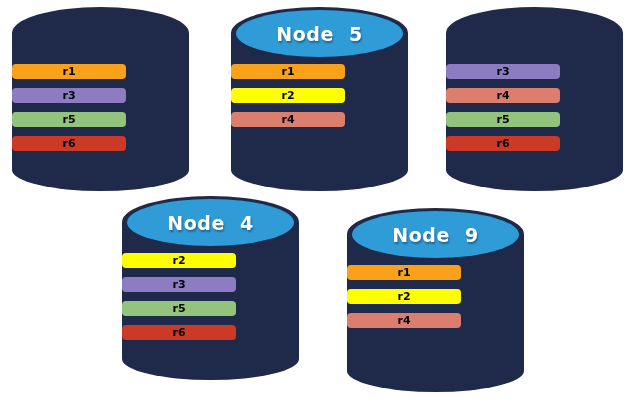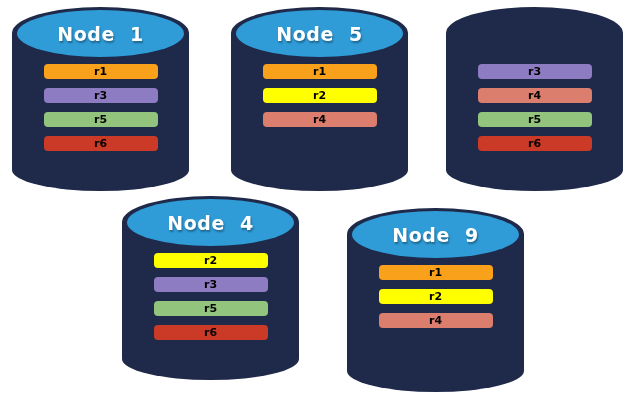--- a/index.html
+++ b/index.html
@@ -45,44 +45,40 @@
     letter-spacing: 0.5px;
     word-spacing: 8px;
     text-shadow: 1px 2px 2px rgba(0,0,0,0.35);
     white-space: nowrap;
   }
   .bars {
     position: absolute;
     left: 0; right: 0; top: 57px;
     display: flex;
     flex-direction: column;
-    align-items: center;
     gap: 9px;
   }
   .bar {
     width: 114px;
     height: 15px;
     border-radius: 4px;
     color: var(--bartext, #000000);
     font-size: 11px;
     font-weight: bold;
     line-height: 15px;
     text-align: center;
   }
 </style>
 </head>
 <body>
 
 <div class="canvas" style="--bg: #FFFFFF; --navy: #1F2A4A; --cap: #2F9CD8; --title: #FFFFFF; --bartext: #000000;">
 
   <div class="node" style="left:12px; top:7px;">
     <div class="shell"></div>
-    <div class="cap">
-      <span class="title">Node 1</span>
-    </div>
     <div class="bars">
         <div class="bar" style="background: rgb(249, 161, 27);">r1</div>
         <div class="bar" style="background: rgb(142, 124, 195);">r3</div>
         <div class="bar" style="background: rgb(147, 196, 125);">r5</div>
         <div class="bar" style="background: rgb(203, 57, 39);">r6</div>
       </div>
   </div>
 
   <div class="node" style="left:231px; top:7px;">
     <div class="shell"></div>

